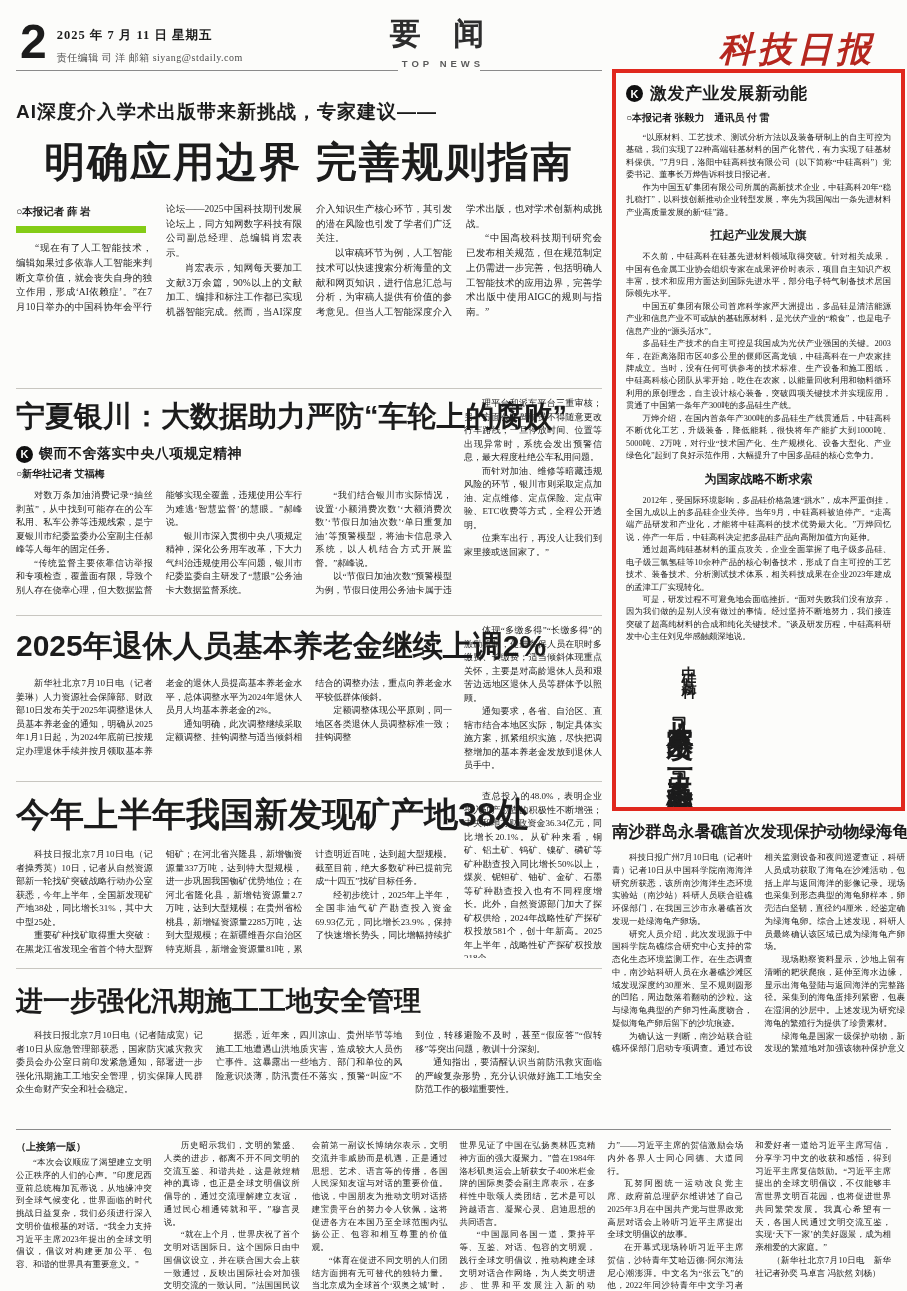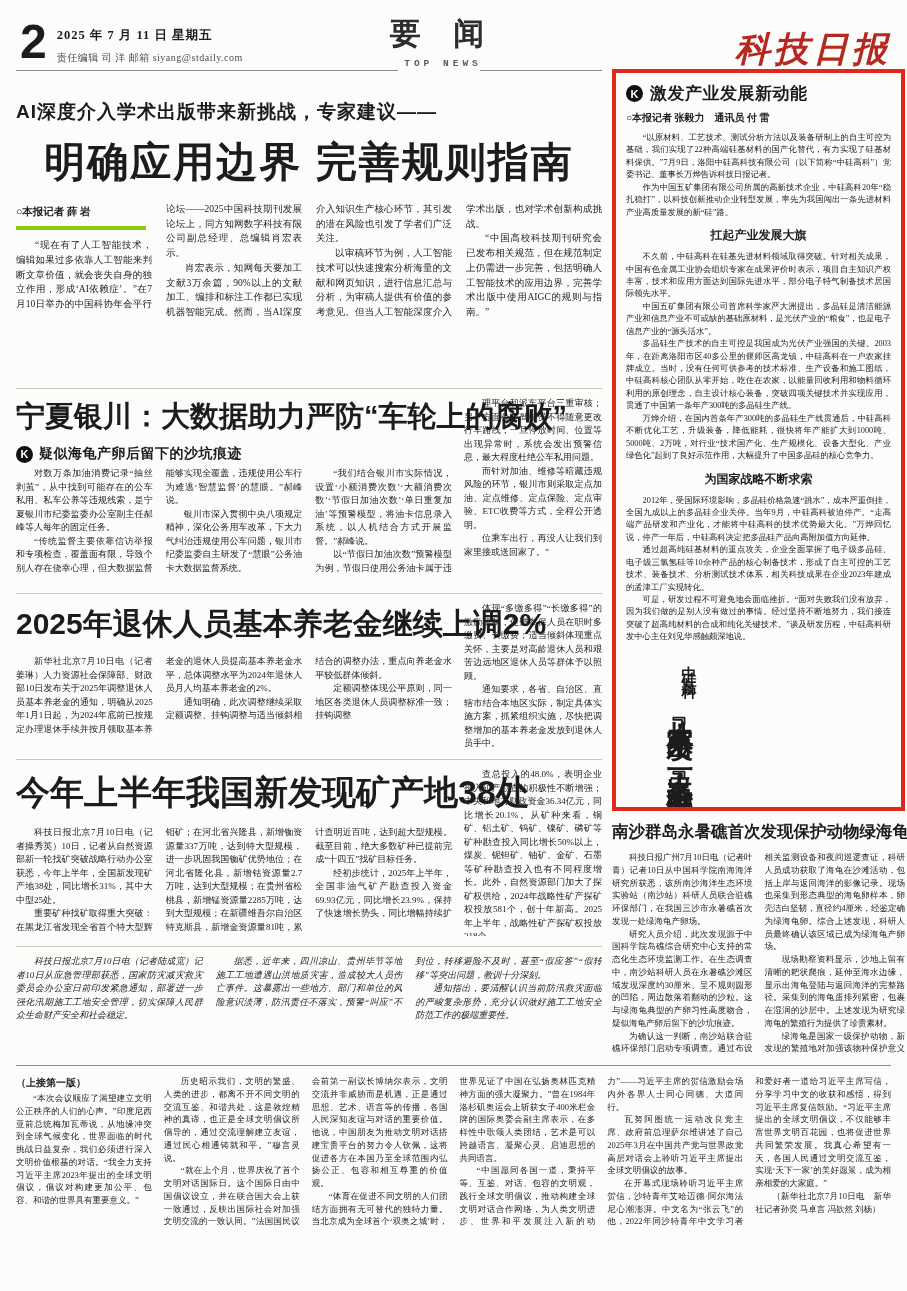--- a/index.html
+++ b/index.html
@@ -10,28 +10,28 @@
   .hd-line.l{left:16px;width:382px;}
   .hd-line.r{left:480px;width:122px;}
   .hleft{position:absolute;left:20px;top:22px;display:flex;gap:10px;align-items:flex-start;}
   .pagenum{font-size:48px;font-weight:900;line-height:.85;font-family:"Liberation Sans",sans-serif;}
   .date{font-size:12.5px;font-weight:bold;letter-spacing:1px;padding-top:5px;}
   .editor{font-size:10px;color:#4c4c4c;margin-top:7px;letter-spacing:.5px;}
   .hcenter{position:absolute;left:388px;top:18px;width:110px;text-align:center;}
   .sec-cn{font-size:31px;font-weight:900;letter-spacing:12px;color:#2d2d2d;line-height:1;
           font-family:"Liberation Sans",sans-serif;white-space:nowrap;}
   .sec-en{font-size:9.5px;font-weight:bold;color:#5a5a5a;letter-spacing:4px;margin-top:9px;
-          font-family:Liberation Mono, monospace;}
-  .masthead{position:absolute;right:16px;top:26px;font-size:35px;font-weight:900;font-style:italic;
+          font-family:Liberation Sans, sans-serif;}
+  .masthead{position:absolute;right:32px;top:26px;font-size:35px;font-weight:900;font-style:italic;
             color:#b5271f;letter-spacing:4px;font-family:"DejaVu Serif",serif;}
   .top{display:flex;padding:0 16px;align-items:flex-start;}
   .Lcol{width:586px;}
   .Rcol{width:293px;margin-left:10px;}
   .para{margin:0;text-indent:2em;text-align:justify;}
-  .byline{font-size:10.5px;font-weight:bold;border-bottom:4px solid #84cc16;padding:2px 0 6px;margin:0 6px 8px 0;}
+  .byline{font-size:10.5px;font-weight:bold;border-bottom:7px solid #84cc16;padding:2px 0 6px;margin:0 6px 8px 0;}
   .plist{display:contents;}
   
   .art-ai{padding-top:4px;}
   .kicker-ai{font-size:19px;font-weight:900;font-family:"Liberation Sans",sans-serif;letter-spacing:1px;}
   .title-ai{font-size:41px;font-weight:900;text-align:center;letter-spacing:2px;margin:10px 0 12px;
             font-family:"Liberation Sans",sans-serif;white-space:nowrap;}
   .body-ai{column-count:4;column-gap:14px;font-size:9.5px;line-height:1.55;height:178px;overflow:hidden;}
   
   .lart{border-top:1px solid #c8c6c0;margin-top:8px;padding-top:8px;display:flex;gap:12px;}
   .lart .main{flex:1;min-width:0;}
@@ -48,21 +48,21 @@
   .title-pn{font-size:30px;font-weight:900;text-align:center;margin:2px 0 10px;
             font-family:"Liberation Sans",sans-serif;white-space:nowrap;}
   .body-pn{height:96px;}
   .side-pn{height:145px;}
   .title-mn{font-size:34px;font-weight:900;text-align:center;margin:2px 0 10px;
             font-family:"Liberation Sans",sans-serif;white-space:nowrap;}
   .body-mn{height:112px;}
   .side-mn{height:168px;}
   .kicker-fl{font-size:19px;font-weight:900;font-family:"Liberation Sans",sans-serif;}
   .title-fl{font-size:27px;font-weight:900;margin:6px 0 10px;font-family:"Liberation Sans",sans-serif;white-space:nowrap;}
-  .body-fl{height:94px;font-style:italic;}
+  .body-fl{height:94px;}
   .side-fl{height:148px;}
   
   .silbox{border:4px solid #e0281e;background:#fcfcfa;margin-top:-26px;padding:9px 10px 8px;box-sizing:border-box;
           height:742px;overflow:hidden;position:relative;}
   .sil-head{display:flex;align-items:center;gap:7px;}
   .sil-head .brand-t{font-size:17px;}
   .sil-by{font-size:10px;font-weight:bold;margin:6px 0 7px;}
   .sil-flex{display:flex;flex-direction:column;}
   .sil-body{flex:1;min-width:0;font-size:8.3px;line-height:1.5;height:660px;overflow:hidden;}
   .sil-sub{font-size:12px;font-weight:900;text-align:center;margin:7px 0;font-family:"Liberation Sans",sans-serif;}
@@ -112,22 +112,23 @@
           <div class="byline">○本报记者 薛 岩</div>
           <div class="plist"><p class="para">“现在有了人工智能技术，编辑如果过多依靠人工智能来判断文章价值，就会丧失自身的独立作用，形成‘AI依赖症’。”在7月10日举办的中国科协年会平行论坛——2025中国科技期刊发展论坛上，同方知网数字科技有限公司副总经理、总编辑肖宏表示。</p><p class="para">肖宏表示，知网每天要加工文献3万余篇，90%以上的文献加工、编排和标注工作都已实现机器智能完成。然而，当AI深度介入知识生产核心环节，其引发的潜在风险也引发了学者们广泛关注。</p><p class="para">以审稿环节为例，人工智能技术可以快速搜索分析海量的文献和网页知识，进行信息汇总与分析，为审稿人提供有价值的参考意见。但当人工智能深度介入学术出版，也对学术创新构成挑战。</p><p class="para">“中国高校科技期刊研究会已发布相关规范，但在规范制定上仍需进一步完善，包括明确人工智能技术的应用边界，完善学术出版中使用AIGC的规则与指南。”</p></div>
         </div>
       </div>
 
       <div class="lart">
         <div class="main">
           <div class="title-yc">宁夏银川：大数据助力严防“车轮上的腐败”</div>
           <div class="brand">
             <span class="klogo">K</span>
-            <span class="brand-t">疑似海龟产卵后留下的沙坑痕迹</span>
-          </div>
+            <span class="brand-t">锲而不舍落实中央八项规定精神</span>
+          </div>
+          <div class="byline2">○新华社记者 艾福梅</div>
           <div class="cols3 body-yc">
             <div class="plist"><p class="para">对数万条加油消费记录“抽丝剥茧”，从中找到可能存在的公车私用、私车公养等违规线索，是宁夏银川市纪委监委办公室副主任郝峰等人每年的固定任务。</p><p class="para">“传统监督主要依靠信访举报和专项检查，覆盖面有限，导致个别人存在侥幸心理，但大数据监督能够实现全覆盖，违规使用公车行为难逃‘智慧监督’的慧眼。”郝峰说。</p><p class="para">银川市深入贯彻中央八项规定精神，深化公务用车改革，下大力气纠治违规使用公车问题，银川市纪委监委自主研发了“慧眼”公务油卡大数据监督系统。</p><p class="para">“我们结合银川市实际情况，设置‘小额消费次数’‘大额消费次数’‘节假日加油次数’‘单日重复加油’等预警模型，将油卡信息录入系统，以人机结合方式开展监督。”郝峰说。</p><p class="para">以“节假日加油次数”预警模型为例，节假日使用公务油卡属于违规行为，且银川市要求执行公务耗油需报备，否则不合常理。</p></div>
           </div>
         </div>
         <div class="side side-yc">
           <div class="plist"><p class="para">理平台和派车平台三重审核；另一方面公车驾驶员不得随意更改行车路线，一旦停放时间、位置等出现异常时，系统会发出预警信息，最大程度杜绝公车私用问题。</p><p class="para">而针对加油、维修等暗藏违规风险的环节，银川市则采取定点加油、定点维修、定点保险、定点审验、ETC收费等方式，全程公开透明。</p><p class="para">位乘车出行，再没人让我们到家里接或送回家了。”</p></div>
         </div>
       </div>
 
       <div class="lart">
@@ -149,20 +150,21 @@
             <div class="plist"><p class="para">科技日报北京7月10日电（记者操秀英）10日，记者从自然资源部新一轮找矿突破战略行动办公室获悉，今年上半年，全国新发现矿产地38处，同比增长31%，其中大中型25处。</p><p class="para">重要矿种找矿取得重大突破：在黑龙江省发现全省首个特大型辉钼矿；在河北省兴隆县，新增铷资源量337万吨，达到特大型规模，进一步巩固我国铷矿优势地位；在河北省隆化县，新增钴资源量2.7万吨，达到大型规模；在贵州省松桃县，新增锰资源量2285万吨，达到大型规模；在新疆维吾尔自治区特克斯县，新增金资源量81吨，累计查明近百吨，达到超大型规模。截至目前，绝大多数矿种已提前完成“十四五”找矿目标任务。</p><p class="para">经初步统计，2025年上半年，全国非油气矿产勘查投入资金69.93亿元，同比增长23.9%，保持了快速增长势头，同比增幅持续扩大。其中，社会资金33.59亿元，同比增长28.2%，占矿产勘</p></div>
           </div>
         </div>
         <div class="side side-mn">
           <div class="plist"><p class="para">查总投入的48.0%，表明企业投入矿产勘查的积极性不断增强；中央和地方财政资金36.34亿元，同比增长20.1%。从矿种来看，铜矿、铝土矿、钨矿、镍矿、磷矿等矿种勘查投入同比增长50%以上，煤炭、铌钽矿、铀矿、金矿、石墨等矿种勘查投入也有不同程度增长。此外，自然资源部门加大了探矿权供给，2024年战略性矿产探矿权投放581个，创十年新高。2025年上半年，战略性矿产探矿权投放318个。</p></div>
         </div>
       </div>
 
       <div class="lart">
         <div class="main">
+          <div class="title-fl">进一步强化汛期施工工地安全管理</div>
           <div class="cols3 body-fl">
             <div class="plist"><p class="para">科技日报北京7月10日电（记者陆成宽）记者10日从应急管理部获悉，国家防灾减灾救灾委员会办公室日前印发紧急通知，部署进一步强化汛期施工工地安全管理，切实保障人民群众生命财产安全和社会稳定。</p><p class="para">据悉，近年来，四川凉山、贵州毕节等地施工工地遭遇山洪地质灾害，造成较大人员伤亡事件。这暴露出一些地方、部门和单位的风险意识淡薄，防汛责任不落实，预警“叫应”不到位，转移避险不及时，甚至“假应答”“假转移”等突出问题，教训十分深刻。</p><p class="para">通知指出，要清醒认识当前防汛救灾面临的严峻复杂形势，充分认识做好施工工地安全防范工作的极端重要性。</p></div>
           </div>
         </div>
       </div>
 
     </div>
 
     <div class="Rcol">
 

